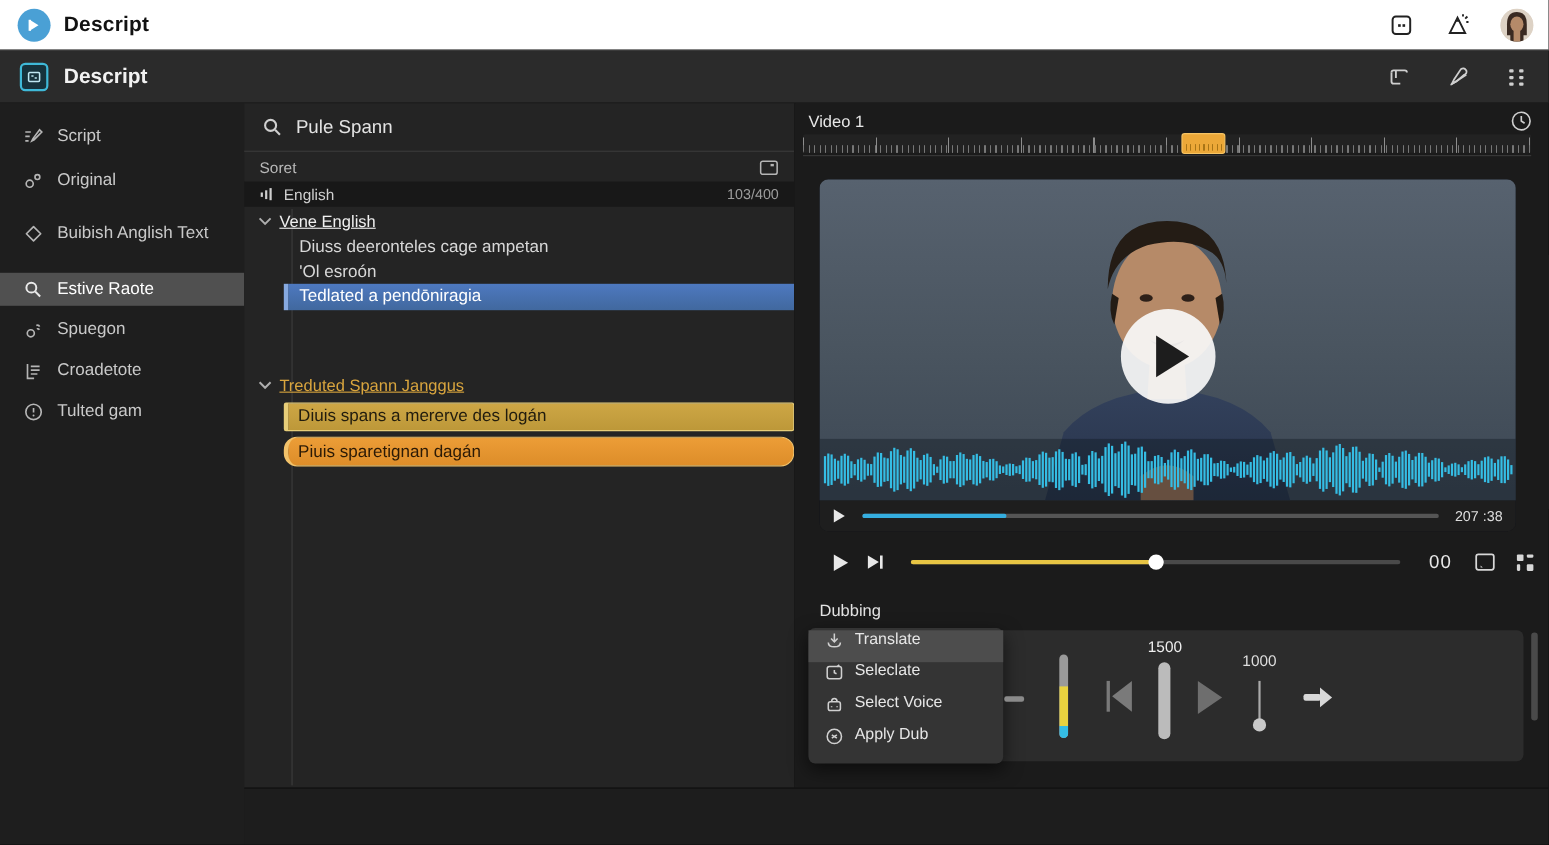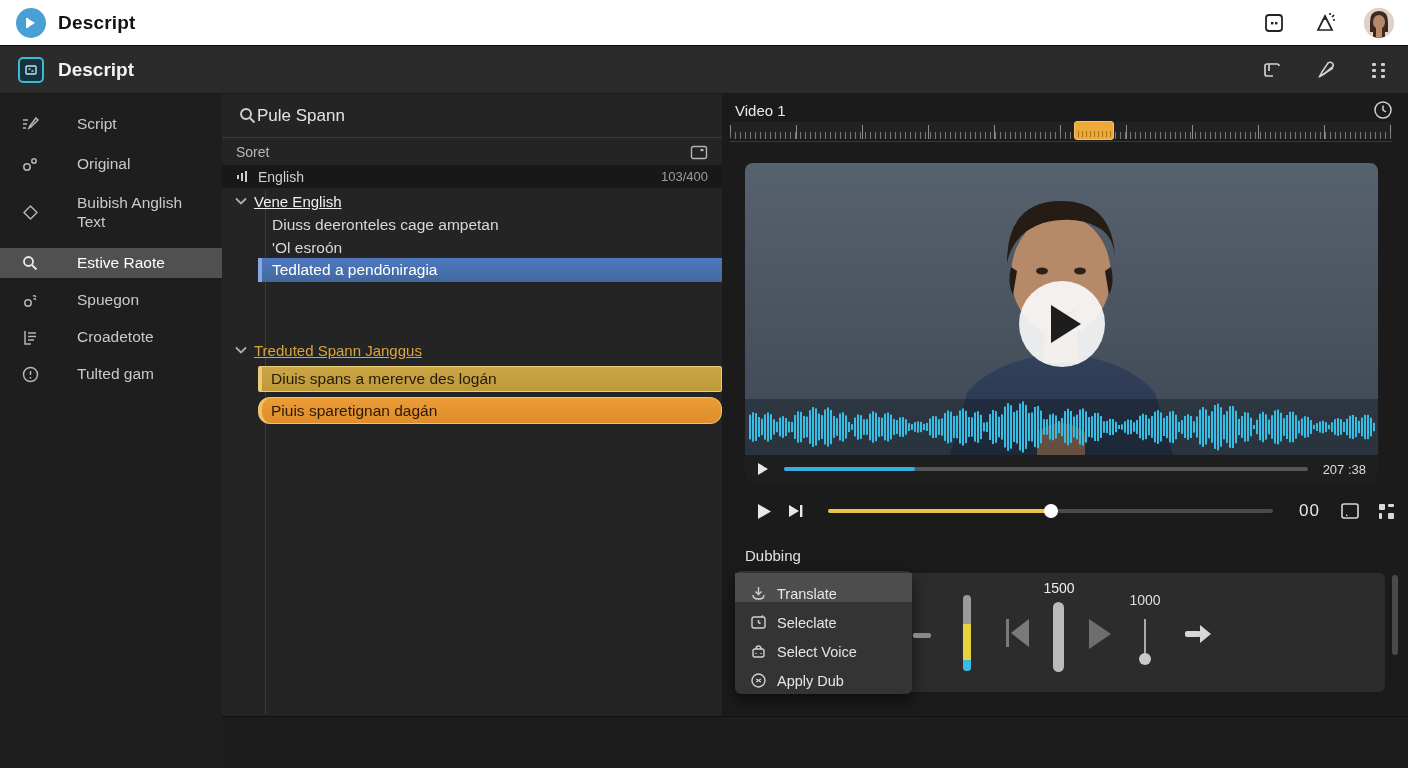--- a/index.html
+++ b/index.html
@@ -22,29 +22,29 @@
            display:flex;align-items:center;border-bottom:1px solid #1a1a1a;}
   .doc-icon{width:26px;height:26px;border:2px solid #3fb9d8;border-radius:5px;margin-left:18px;
             background:#16323c;display:flex;align-items:center;justify-content:center;}
   .toolbar-title{margin-left:14px;font-size:19px;font-weight:600;color:#f2f2f2;}
   .toolbar-right{position:absolute;right:18px;top:0;height:48px;display:flex;align-items:center;gap:30px;color:#cfcfcf;}
 
   
   .sidebar{position:absolute;left:0;top:94px;width:222px;height:674px;background:#1e1e1e;}
   .side-item{position:absolute;left:0;width:222px;display:flex;align-items:center;gap:12px;
              padding-left:20px;color:#c9c9c9;font-size:15.5px;cursor:default;}
-  .side-item .lbl{line-height:1.25;margin-left:25px;}
+  .side-item .lbl{line-height:1.25;}
   .side-item.sel{background:#505050;color:#ffffff;height:30px;text-align:center;}
   .side-icon{width:20px;height:20px;flex:0 0 20px;display:flex;align-items:center;justify-content:center;color:#b5b5b5;}
   .side-item.sel .side-icon{color:#eaeaea;}
 
   
   .middle{position:absolute;left:222px;top:94px;width:500px;height:622px;background:#242424;}
   .search-row{position:absolute;left:0;top:0;width:500px;height:44px;display:flex;align-items:center;
-              padding-left:16px;color:#e3e3e3;font-size:17px;border-bottom:1px solid #3a3a3a;}
+              gap:12px;padding-left:16px;color:#e3e3e3;font-size:17px;border-bottom:1px solid #3a3a3a;}
   .sort-row{position:absolute;left:0;top:45px;width:500px;height:26px;display:flex;align-items:center;
             color:#b9b9b9;font-size:14px;padding:0 14px;}
   .track-row{position:absolute;left:0;top:71px;width:500px;height:23px;background:#181818;
              display:flex;align-items:center;color:#cfcfcf;font-size:14px;padding:0 14px;gap:8px;}
   .track-counter{margin-left:auto;color:#9d9d9d;font-size:13px;}
   .grp-head{position:absolute;display:flex;align-items:center;color:#f0f0f0;font-size:15px;text-decoration:underline;}
   .grp-head .chev{width:26px;display:flex;justify-content:center;color:#aeaeae;}
   .tr-line{position:absolute;left:50px;color:#d8d8d8;font-size:15.5px;display:flex;align-items:center;}
   .indent-line{position:absolute;left:43px;width:1px;background:#3c3c3c;}
   .sel-blue{position:absolute;left:36px;width:464px;height:24px;display:flex;align-items:center;
@@ -88,21 +88,21 @@
   .transport{position:absolute;left:23px;top:400px;width:650px;height:34px;display:flex;align-items:center;}
   .t-slider{position:relative;width:455px;height:4px;border-radius:2px;background:#4a4a4a;margin-left:24px;}
   .t-slider .fill{position:absolute;left:0;top:0;height:4px;border-radius:2px;background:#e8c544;width:50%;}
   .t-slider .knob{position:absolute;left:calc(50% - 7px);top:-5px;width:14px;height:14px;border-radius:50%;background:#ffffff;}
   .loop-label{color:#e8e8e8;font-size:17px;letter-spacing:1px;margin-left:26px;}
 
   .dub-title{position:absolute;left:23px;top:453px;color:#e2e2e2;font-size:15px;}
   .dub-panel{position:absolute;left:13px;top:479px;width:650px;height:119px;background:#2c2c2c;border-radius:6px;}
   .dub-menu{position:absolute;left:0px;top:-2px;width:177px;height:123px;background:#343434;border-radius:6px;
             box-shadow:0 6px 16px rgba(0,0,0,.55);padding-top:2px;}
-  .menu-item{height:29px;display:flex;align-items:flex-end;gap:10px;padding-left:14px;color:#e6e6e6;font-size:14.5px;}
+  .menu-item{height:29px;display:flex;align-items:flex-start;gap:10px;padding-left:14px;color:#e6e6e6;font-size:14.5px;}
   .menu-item.hl{background:#4d4d4d;}
   .menu-icon{width:18px;height:18px;display:flex;align-items:center;justify-content:center;color:#d0d0d0;}
 
   .meter{position:absolute;left:228px;top:22px;width:8px;height:76px;border-radius:4px;overflow:hidden;background:#9a9a9a;}
   .meter .seg-y{position:absolute;left:0;top:38%;width:100%;height:47%;background:#e8d23f;}
   .meter .seg-c{position:absolute;left:0;top:85%;width:100%;height:15%;background:#35bde4;}
   .minus-handle{position:absolute;left:178px;top:60px;width:18px;height:5px;border-radius:2px;background:#8a8a8a;}
   .capsule{position:absolute;left:318px;top:29px;width:11px;height:70px;border-radius:6px;background:#bbbbbb;}
   .cap-label{position:absolute;left:296px;top:7px;width:56px;text-align:center;color:#eeeeee;font-size:14px;}
   .thin-slider{position:absolute;left:409px;top:46px;width:2px;height:36px;background:#aaaaaa;}

